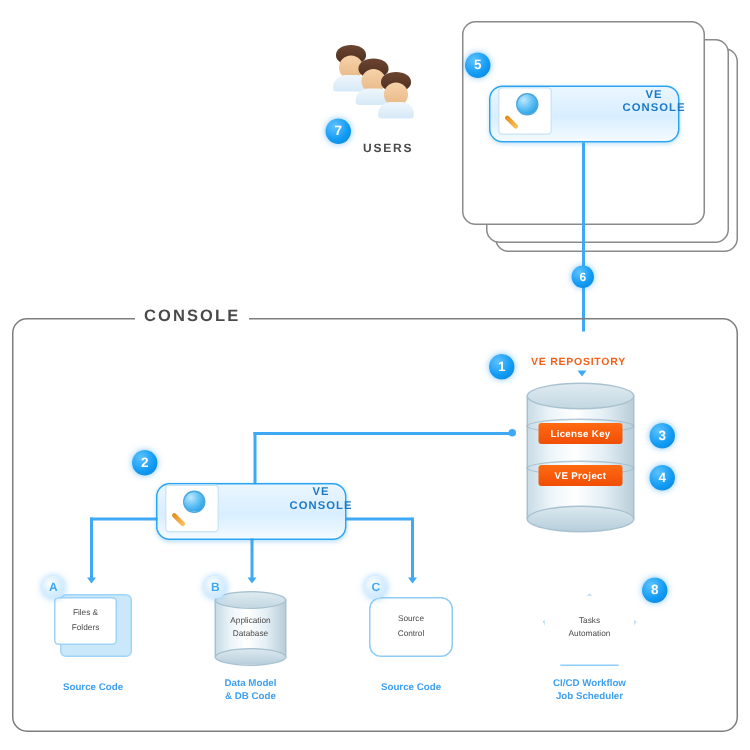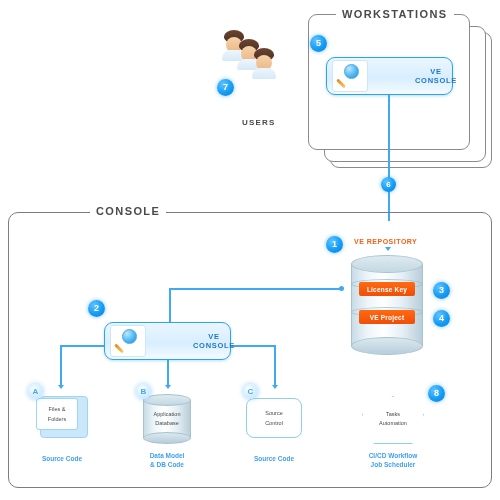--- a/index.html
+++ b/index.html
@@ -61,21 +61,21 @@
     box-sizing:border-box;
   }
 
   
   .console{
     position:absolute;
     border:1.7px solid #2aa3f0;
     border-radius:9px;
     background:linear-gradient(180deg,#eaf6ff 0%, #d8eeff 55%, #f4fbff 100%);
     box-sizing:border-box;
-    display:flex;align-items:center;
+    display:flex;
     box-shadow:0 1px 3px rgba(60,160,230,.35);
     z-index:14;
     gap:47px;
   }
   .console .glass{
     position:relative;
     width:34px;height:30px;
     margin-left:5px;
     background:#ffffff;
     border:1px solid #cfe6f7;
@@ -233,21 +233,20 @@
 </style>
 </head>
 <body>
 
 <div id="stage">
 
   <div class="ws-card" style="left:330px;top:32px;width:162px;height:136px;"></div>
   <div class="ws-card" style="left:324px;top:26px;width:162px;height:136px;"></div>
   <div class="ws-card" style="left:308px;top:14px;width:162px;height:136px;"></div>
 
-  <div class="frame-label" style="left:336px;top:8px;">WORKSTATIONS</div>
 
   <div class="badge md" style="left:310px;top:35px;">5</div>
 
   <div class="console" style="left:326px;top:57px;width:127px;height:38px;">
     <div class="glass">
       <div class="mag-handle"></div>
       <div class="mag-lens"></div>
     </div>
     <div class="ctext">VE CONSOLE</div>
   </div>
@@ -261,21 +260,21 @@
     <div class="head"></div>
       <div class="face"></div>
       <div class="shoulders"></div>
   </div>
   <div class="user" style="left:252px;top:48px;">
     <div class="head"></div>
       <div class="face"></div>
       <div class="shoulders"></div>
   </div>
   <div class="badge md" style="left:217px;top:79px;">7</div>
-  <div class="users-label" style="left:242px;top:118px;">USERS</div>
+  <div class="users-label" style="left:242px;top:94px;">USERS</div>
 
   <div class="ln ln-v" style="left:388px;top:95px;height:126px;"></div>
   <div class="badge sm" style="left:381px;top:177px;">6</div>
   <div class="arrow-d" style="left:385px;top:247px;"></div>
 
   <div class="frame" style="left:8px;top:212px;width:484px;height:276px;"></div>
   <div class="frame-label" style="left:90px;top:205px;">CONSOLE</div>
 
   <div class="badge md" style="left:326px;top:236px;">1</div>
   <div class="repo-title" style="left:354px;top:238px;">VE REPOSITORY</div>

